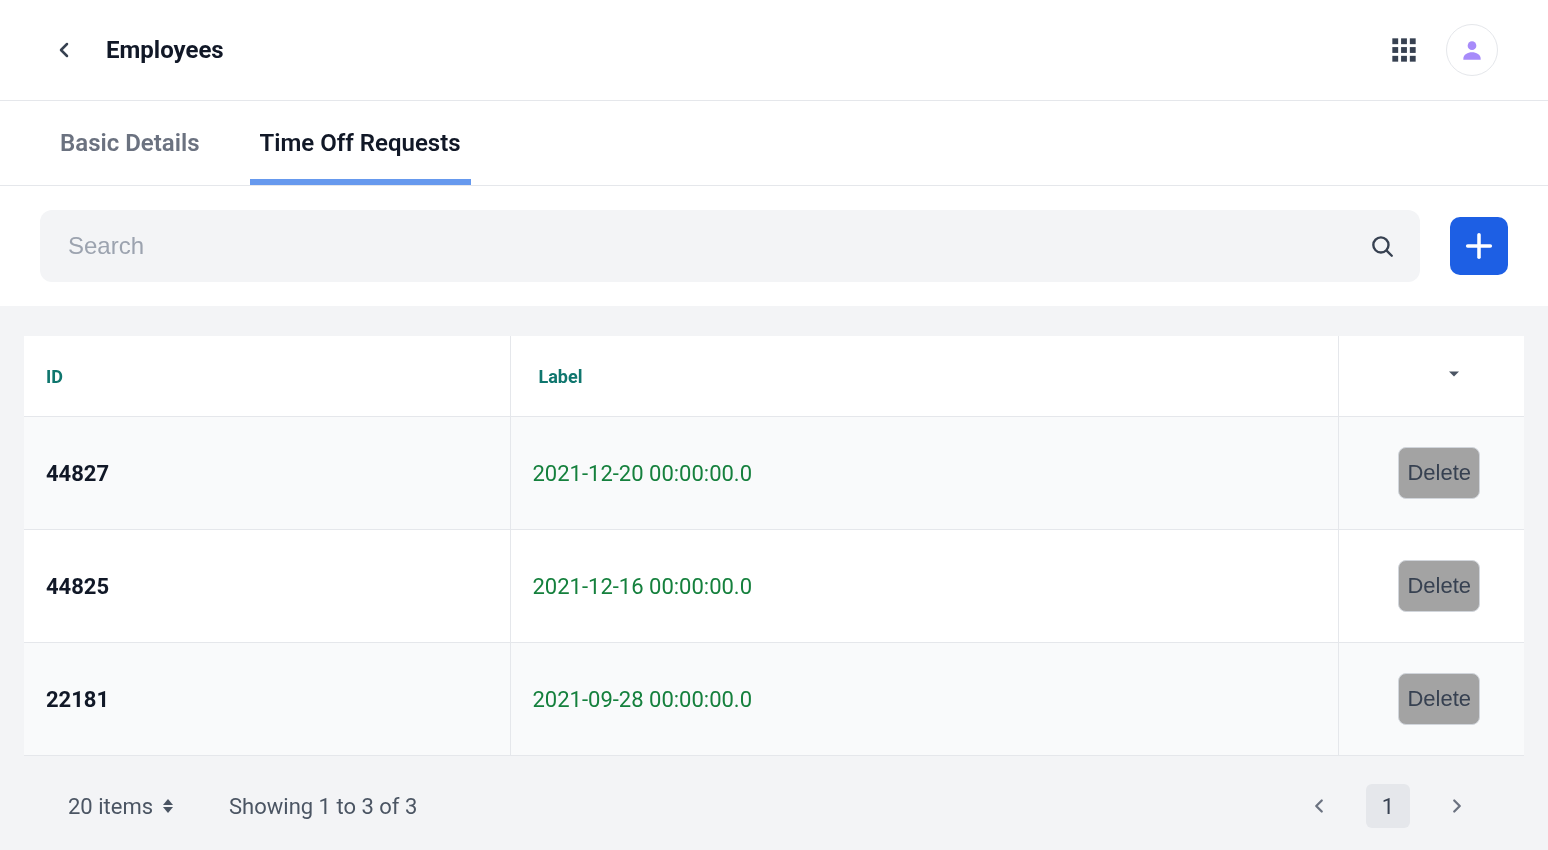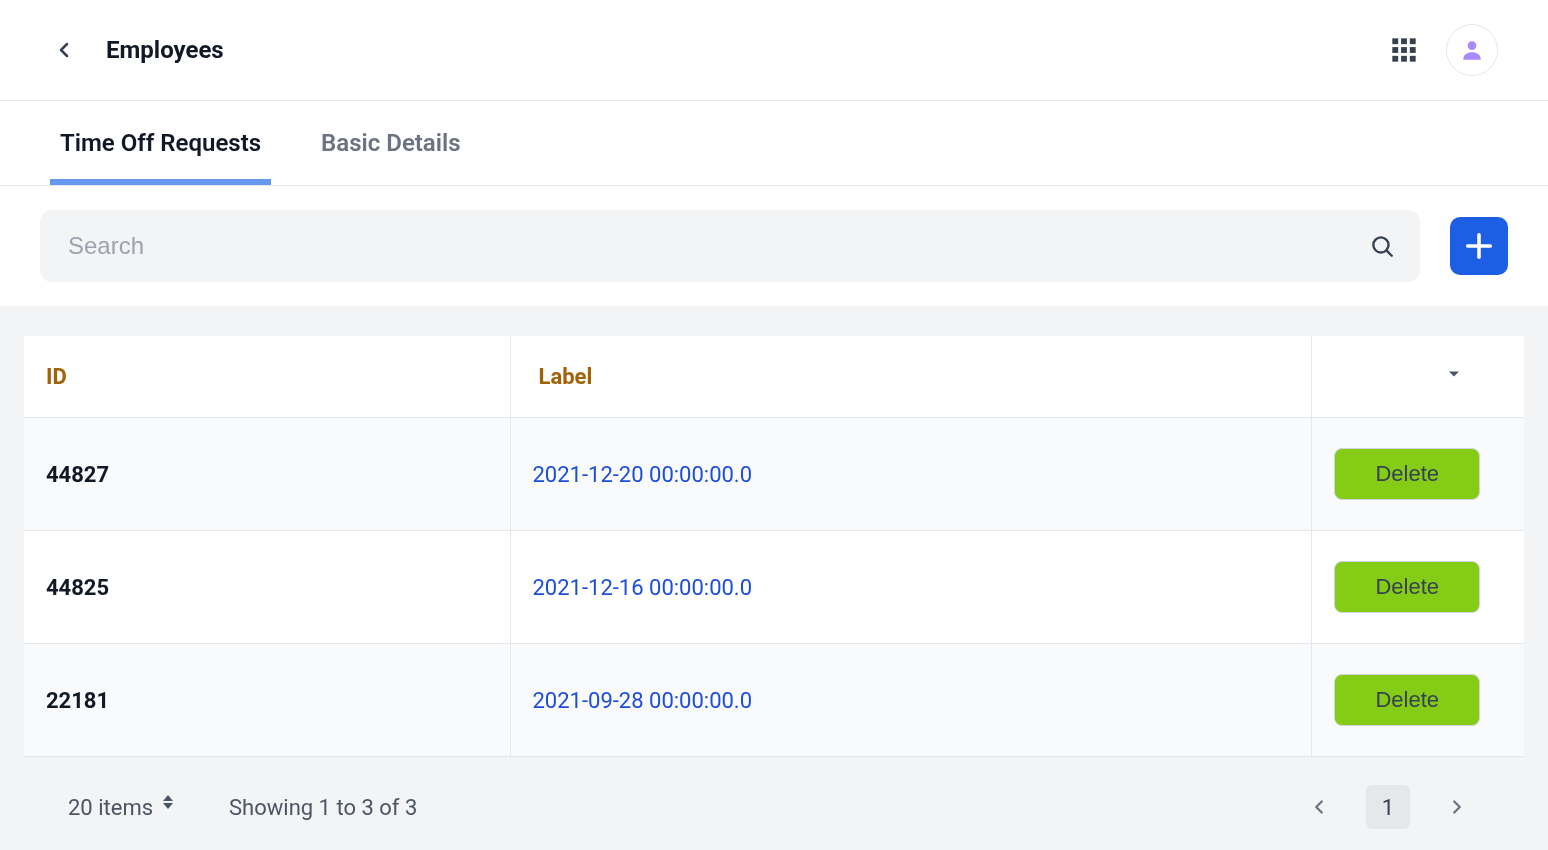--- a/index.html
+++ b/index.html
@@ -125,49 +125,49 @@
     background: #f3f4f6;
     padding: 30px 24px 0 24px;
   }
   table {
     width: 100%;
     border-collapse: collapse;
     background: #fff;
   }
   thead th {
     text-align: left;
-    font-size: 22px;
+    font-size: 18px;
     font-weight: 700;
-    color: #a16207;
+    color: #0f766e;
     padding: 28px 22px;
     border-bottom: 1px solid #e5e7eb;
     background: #fff;
   }
   th.col-id { width: 486px; border-right: 1px solid #e5e7eb; }
   th.col-label { border-right: 1px solid #e5e7eb; padding-left: 28px; }
   th.col-actions { width: 186px; text-align: right; padding-right: 60px; }
   tbody tr { border-bottom: 1px solid #e5e7eb; }
   tbody tr:nth-child(odd) { background: #f9fafb; }
   tbody tr:nth-child(even) { background: #fff; }
   tbody td {
     font-size: 22px;
     padding: 30px 22px;
     color: #374151;
     vertical-align: middle;
   }
   td.cell-id { font-weight: 700; color: #111827; border-right: 1px solid #e5e7eb; }
-  td.cell-label { border-right: 1px solid #e5e7eb; color: #1d4ed8; }
+  td.cell-label { border-right: 1px solid #e5e7eb; color: #15803d; }
   td.cell-actions { text-align: right; padding-right: 44px; }
   .delete-btn {
     border: 1px solid #d1d5db;
-    background: #84cc16;
+    background: #a3a3a3;
     border-radius: 8px;
     font-size: 22px;
     color: #374151;
-    padding: 12px 40px;
+    padding: 12px 8px;
     cursor: pointer;
   }
   .sort-icon {
     display: inline-flex;
     width: 20px; height: 20px;
     cursor: pointer;
   }
 
   
   .footer {
@@ -175,20 +175,21 @@
     align-items: center;
     justify-content: space-between;
     padding: 28px 50px 28px 44px;
     background: #f3f4f6;
     font-size: 22px;
     color: #4b5563;
   }
   .footer-left { display: flex; align-items: center; gap: 56px; }
   .page-size {
     display: inline-flex;
+    align-items: center;
     gap: 10px;
     cursor: pointer;
   }
   .updown-icon { display: inline-flex; flex-direction: column; }
   .pager { display: inline-flex; align-items: center; gap: 30px; }
   .pager-btn {
     width: 34px; height: 34px;
     display: inline-flex; align-items: center; justify-content: center;
     cursor: pointer;
     color: #6b7280;
@@ -232,22 +233,22 @@
     <span class="avatar-btn">
       <svg viewBox="0 0 24 24" width="26" height="26" fill="#a78bfa">
         <circle cx="12" cy="8" r="4"></circle>
           <path d="M4 20c0-4 4-6 8-6s8 2 8 6v1H4v-1z"></path>
       </svg>
     </span>
   </div>
 </div>
 
 <div class="tabs">
+  <div class="tab">Basic Details</div>
   <div class="tab active">Time Off Requests</div>
-  <div class="tab">Basic Details</div>
 </div>
 
 <div class="search-row">
   <div class="search-wrap">
     <input class="search-input" type="text" placeholder="Search" style="">
     <span class="search-icon">
       <svg viewBox="0 0 24 24" width="26" height="26" fill="none" stroke="#374151" stroke-width="2.2" stroke-linecap="round">
         <circle cx="11" cy="11" r="7"></circle>
           <line x1="21" y1="21" x2="16.5" y2="16.5"></line>
       </svg>

